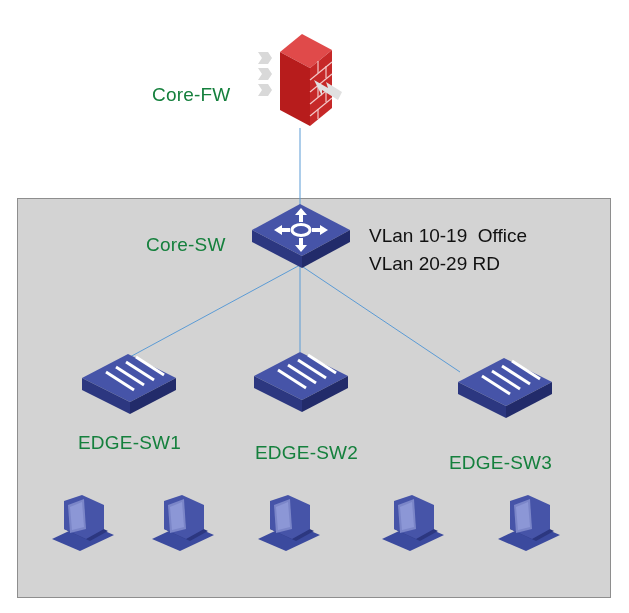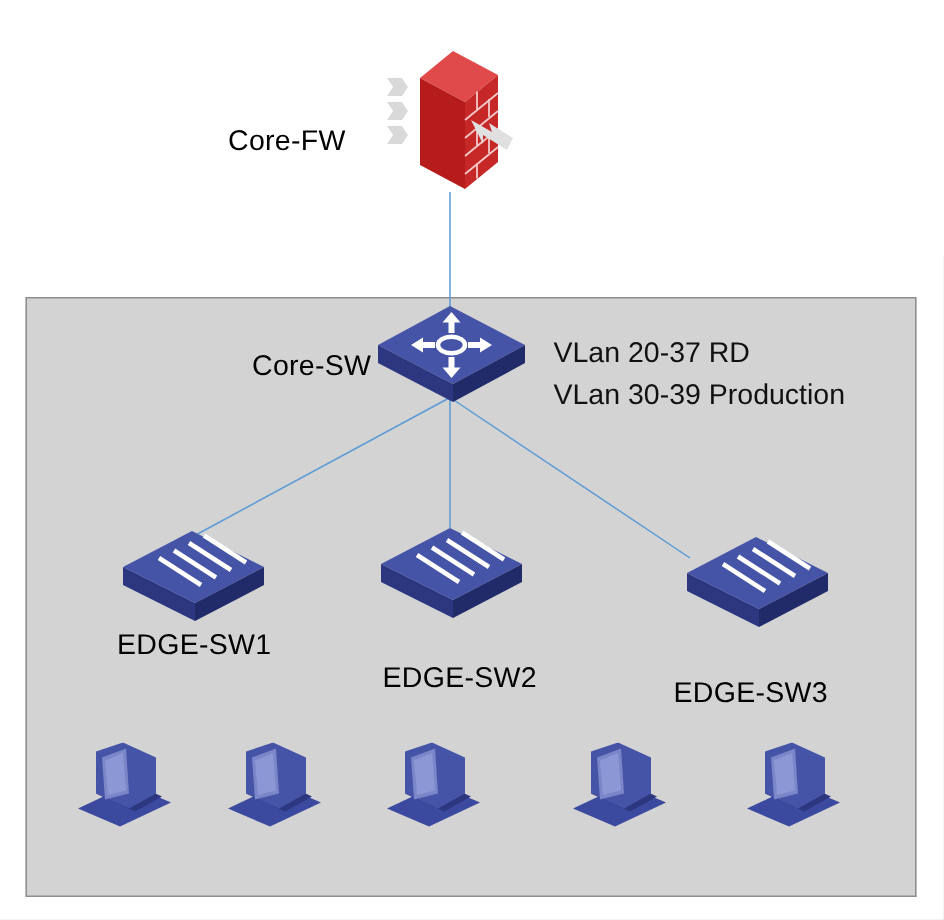--- a/index.html
+++ b/index.html
@@ -1,21 +1,21 @@
 <!DOCTYPE html>
 <html><head>
 <meta charset="utf-8">
 <style>
   html, body { margin: 0; padding: 0; background: #ffffff; }
   body { width: 629px; height: 613px; position: relative; overflow: hidden;
          font-family: "Liberation Sans", "DejaVu Sans", sans-serif; }
   .zone { position: absolute; left: 17px; top: 198px; width: 594px; height: 400px;
           background: #d3d3d3; border: 1.5px solid #8e8e8e; box-sizing: border-box; }
   svg.links { position: absolute; left: 0; top: 0; width: 629px; height: 613px; }
-  .label { position: absolute; font-size: 19px; color: #000000; white-space: nowrap; letter-spacing: 0.2px; }
+  .label { position: absolute; font-size: 19px; color: #15803d; white-space: nowrap; letter-spacing: 0.2px; }
   .vlans { position: absolute; left: 369px; top: 222px; font-size: 19px; color: #111; line-height: 28px; }
   .vlans div { white-space: pre; }
   .icon { position: absolute; }
 </style>
 </head>
 <body>
 
 <div class="zone"></div>
 
 <svg class="links">
@@ -54,39 +54,39 @@
   <polygon points="0,30 50,56 50,68 0,42" fill="#2c3780"></polygon>
   <polygon points="50,56 98,30 98,42 50,68" fill="#222b6a"></polygon>
   <g fill="#ffffff">
     <ellipse cx="49" cy="30" rx="9" ry="5.5" fill="none" stroke="#fff" stroke-width="3"></ellipse>
     <polygon points="49,8 43,15 47,15 47,22 51,22 51,15 55,15"></polygon>
     <polygon points="49,52 43,45 47,45 47,38 51,38 51,45 55,45"></polygon>
     <polygon points="22,30 30,25 30,28 38,28 38,32 30,32 30,35"></polygon>
     <polygon points="76,30 68,25 68,28 60,28 60,32 68,32 68,35"></polygon>
   </g>
 </svg>
-<div class="label" style="left:168px;top:234px">Core-SW</div>
+<div class="label" style="left:146px;top:234px">Core-SW</div>
 
 <div class="vlans">
-  <div>VLan 20-37 RD</div>
-  <div>VLan 30-39 Production</div>
+  <div>VLan 10-19  Office</div>
+  <div>VLan 20-29 RD</div>
 </div>
 
 <svg class="icon" style="left:82px;top:352px" width="96" height="64" viewBox="0 0 96 64">
   <polygon points="0,26 46,2 94,26 48,50" fill="#4654a8"></polygon>
   <polygon points="0,26 48,50 48,62 0,38" fill="#2c3780"></polygon>
   <polygon points="48,50 94,26 94,38 48,62" fill="#222b6a"></polygon>
   <g stroke="#fff" stroke-width="3" fill="none">
     <line x1="24" y1="20" x2="52" y2="38"></line>
       <line x1="34" y1="15" x2="62" y2="33"></line>
     <line x1="44" y1="10" x2="72" y2="28"></line>
       <line x1="54" y1="5" x2="82" y2="23"></line>
   </g>
 </svg>
-<div class="label" style="left:78px;top:420px">EDGE-SW1</div>
+<div class="label" style="left:78px;top:432px">EDGE-SW1</div>
 
 <svg class="icon" style="left:254px;top:350px" width="96" height="64" viewBox="0 0 96 64">
   <polygon points="0,26 46,2 94,26 48,50" fill="#4654a8"></polygon>
   <polygon points="0,26 48,50 48,62 0,38" fill="#2c3780"></polygon>
   <polygon points="48,50 94,26 94,38 48,62" fill="#222b6a"></polygon>
   <g stroke="#fff" stroke-width="3" fill="none">
     <line x1="24" y1="20" x2="52" y2="38"></line>
       <line x1="34" y1="15" x2="62" y2="33"></line>
     <line x1="44" y1="10" x2="72" y2="28"></line>
       <line x1="54" y1="5" x2="82" y2="23"></line>

